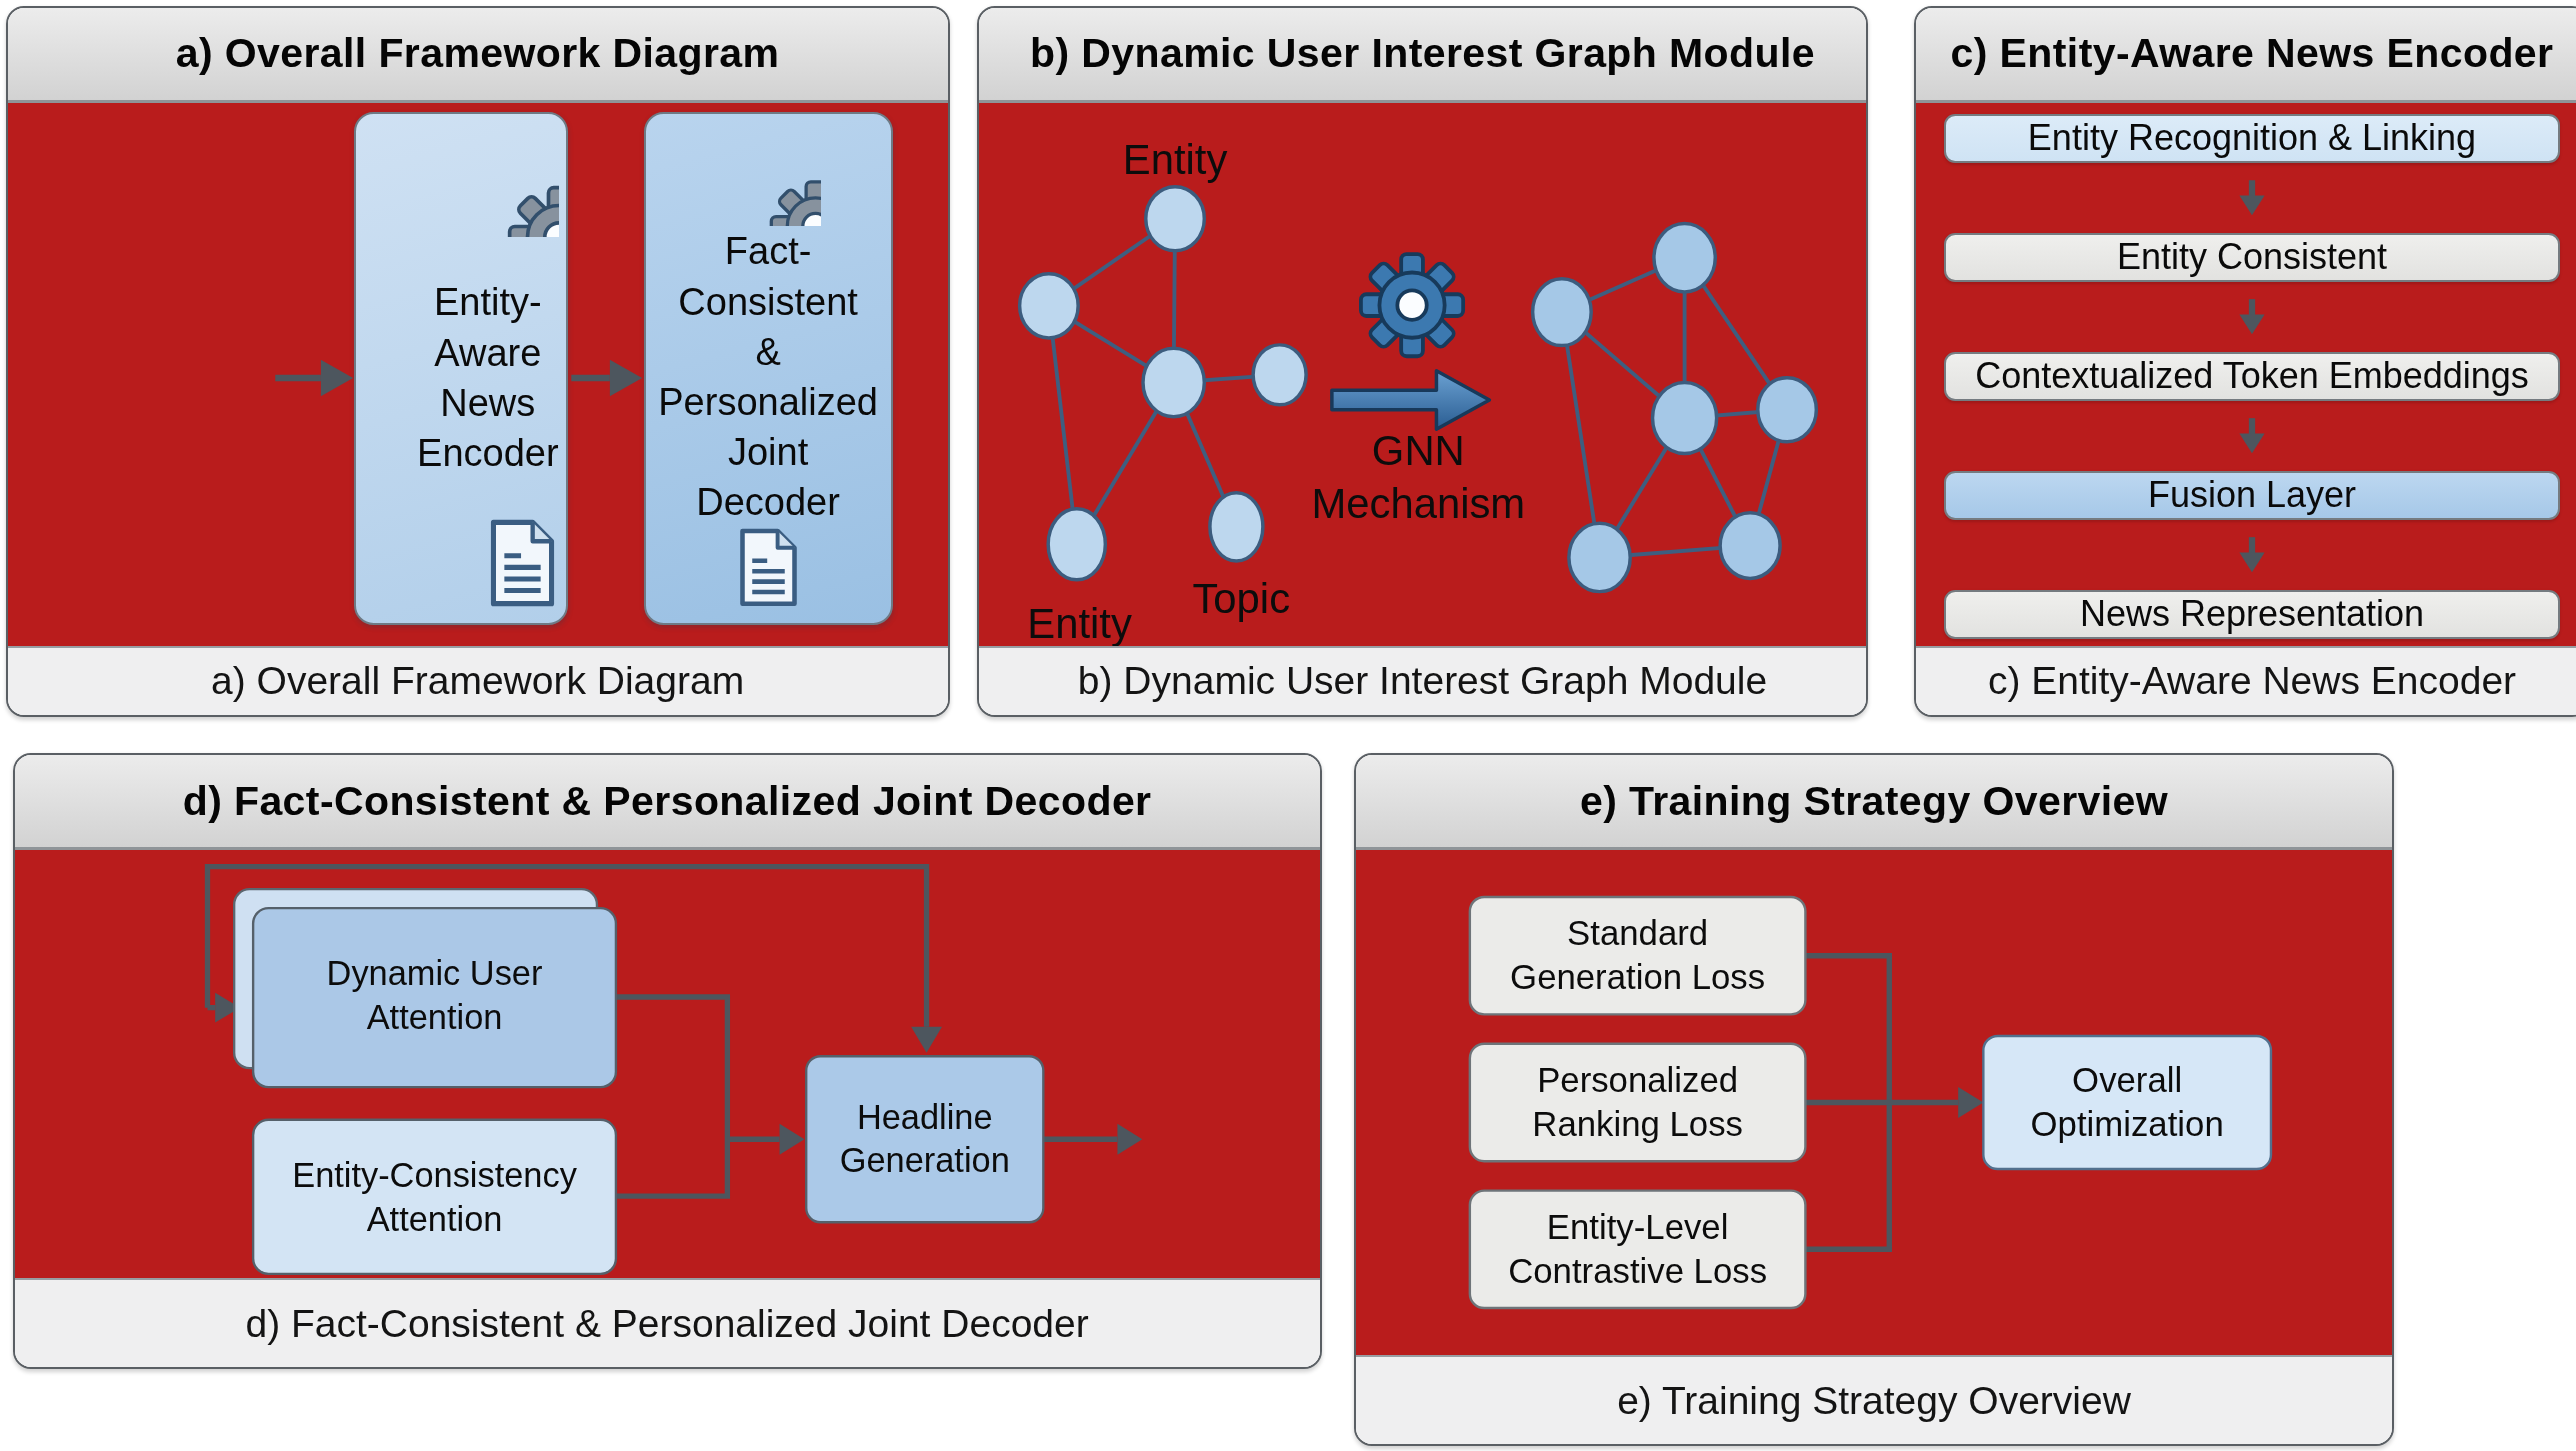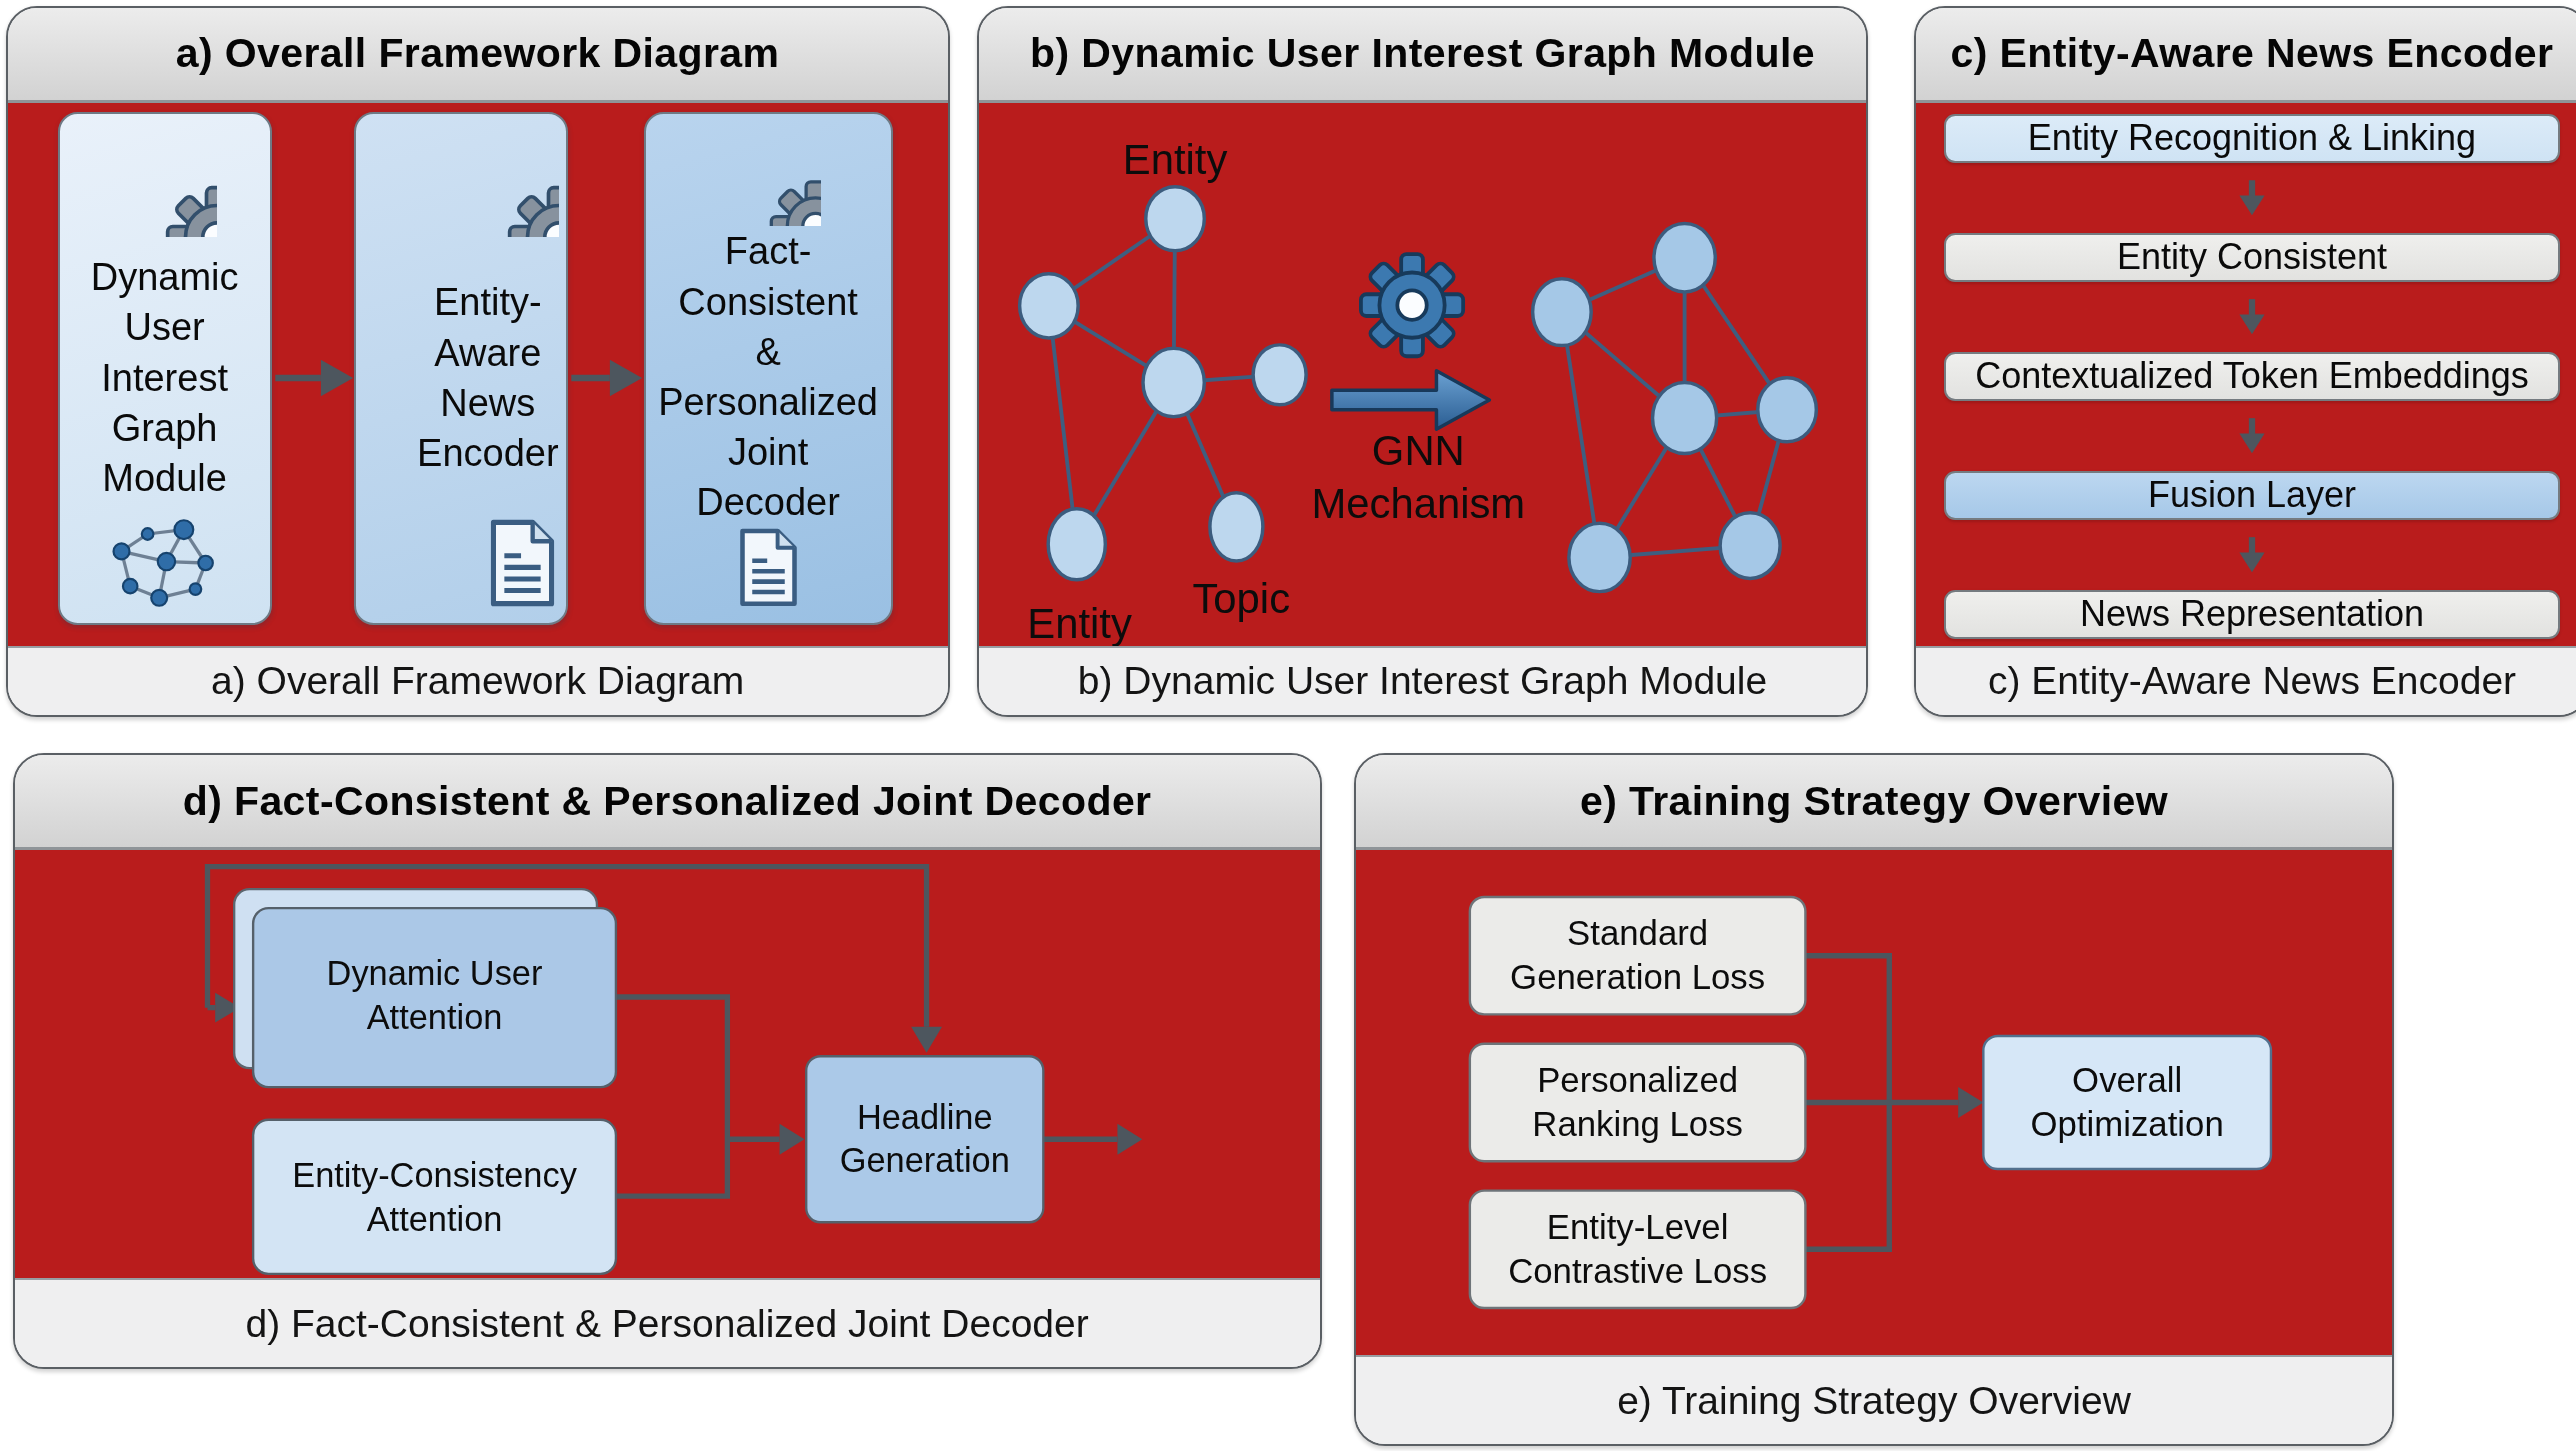--- a/index.html
+++ b/index.html
@@ -1,19 +1,19 @@
 <!DOCTYPE html>
 <html style="font-size:11.2px"><head>
 <meta charset="utf-8">
 <style>
   html,body{margin:0;padding:0;background:#ffffff;}
   body{font-family:"Liberation Sans","DejaVu Sans",sans-serif;}
   #canvas{position:relative;width:2576px;height:1451px;background:#ffffff;overflow:hidden;}
 
-  .panel{position:absolute;background:#fdfdfe;border:2.8px solid #5a5f64;border-radius:31px;
+  .panel{position:absolute;background:#fdfdfe;border:2.8px solid #5a5f64;border-radius:18px;
          overflow:hidden;display:flex;flex-direction:column;box-sizing:border-box;
          box-shadow:0 2.1px 4.2px rgba(0,0,0,0.18);}
   .panel-header{flex:0 0 92px;display:flex;align-items:center;justify-content:center;
                 background:linear-gradient(#ececec,#d2d2d2);
                 border-bottom:3.5px solid #8f9498;
                 font-size:41px;font-weight:bold;color:#050505;letter-spacing:0.4px;}
   .panel-content{flex:1 1 auto;position:relative;background:#b91c1c;}
   .panel-footer{display:flex;align-items:center;justify-content:center;
                 background:#efeff0;border-top:2.8px solid #989da2;
                 font-size:39px;font-weight:400;color:#141414;}
@@ -114,33 +114,20 @@
         <stop offset="0" stop-color="#6ba1d2"></stop>
           <stop offset="1" stop-color="#2a5d92"></stop>
       </linearGradient>
     </defs>
   </svg>
 
   <div class="panel top-row" style="left:5.6px;top:5.6px;width:944px;height:711px;">
     <div class="panel-header">a) Overall Framework Diagram</div>
     <div class="panel-content">
 
-      <div class="module-box mod-1">
-        <svg class="gear-svg gear-gray" viewBox="-100 -100 200 200">
-            <use href="#gear-shape"></use>
-          </svg>
-        <div class="module-label">Dynamic
-User
-Interest
-Graph
-Module</div>
-        <svg class="bottom-icon-svg" viewBox="0 0 160 124" width="116">
-            <use href="#net-shape"></use>
-          </svg>
-      </div>
 
       <div class="module-box mod-2">
         <svg class="gear-svg gear-gray" viewBox="-100 -100 200 200">
             <use href="#gear-shape"></use>
           </svg>
         <div class="module-label">Entity-
 Aware
 News
 Encoder</div>
         <svg class="bottom-icon-svg" viewBox="0 0 100 124" width="73">

